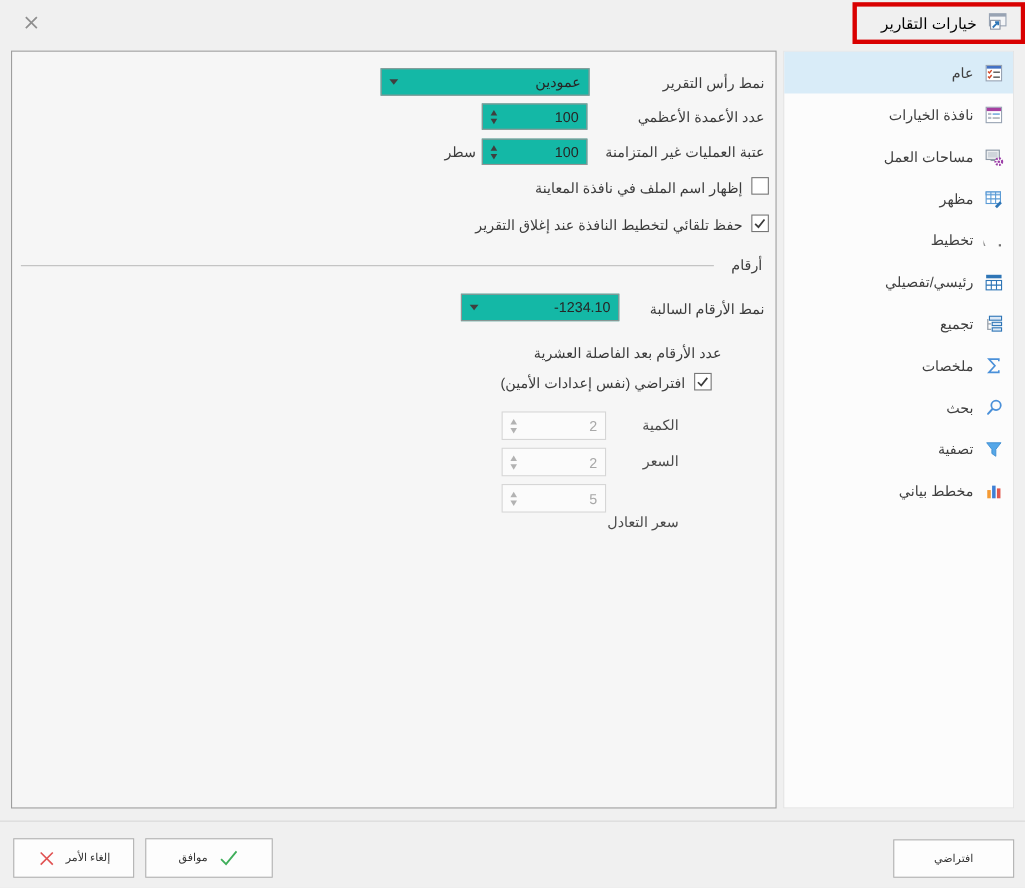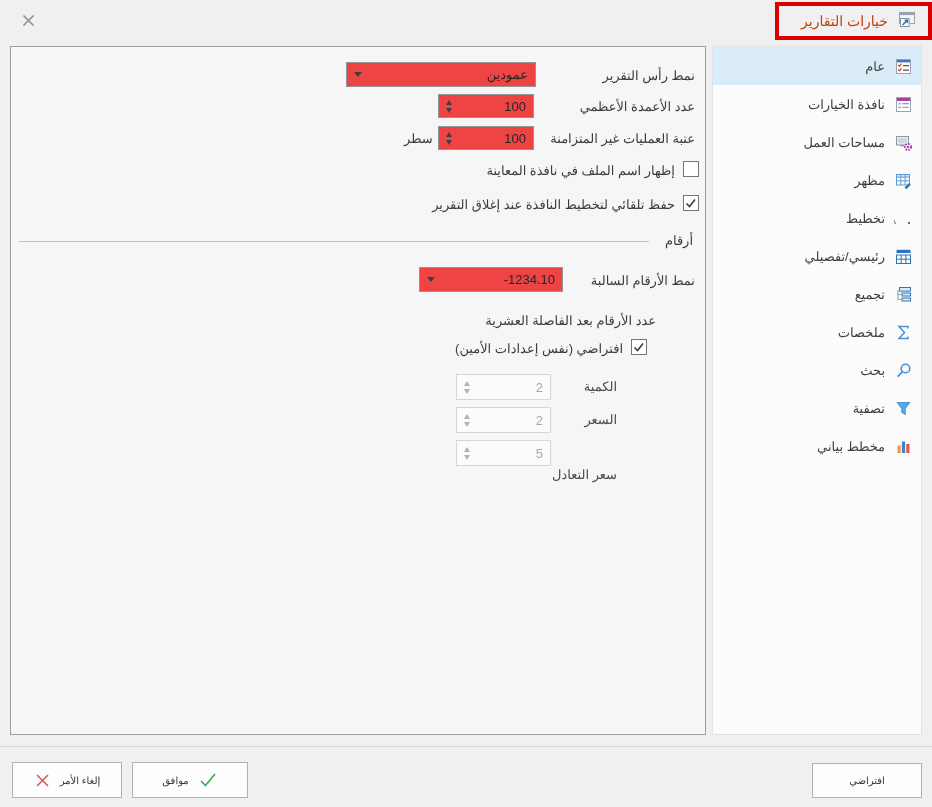--- a/index.html
+++ b/index.html
@@ -9,40 +9,40 @@
     overflow:hidden; direction:rtl;
   }
   
   .close-x { position:absolute; left:16px; top:8px; width:24px; height:24px;
     display:flex; align-items:center; justify-content:center; cursor:default; }
   .title-box {
     position:absolute; left:775px; top:2px; width:157px; height:38px;
     border:4px solid #d90000; display:flex; align-items:center;
     flex-direction:row; padding-right:10px; gap:8px;
   }
-  .title-text { font-size:14px; color:#c2410c; white-space:nowrap; }
+  .title-text { font-size:14px; color:#000000; white-space:nowrap; }
   
   .sidebar {
     position:absolute; left:712px; top:46px; width:210px; height:689px;
     background:#fcfcfc; border:1px solid #e3e3e3;
   }
   .side-item { height:38px; display:flex; align-items:center; gap:8px;
     padding:16px 8px; font-size:13px; color:#404040; cursor:default; }
   .side-item.selected { background:#d9ecf8; }
   .side-item .ico { width:20px; height:20px; flex:0 0 20px; display:flex;
     align-items:center; justify-content:center; }
   
   .panel {
     position:absolute; left:10px; top:46px; width:696px; height:689px;
     background:#f6f6f6; border:1px solid #9e9e9e;
   }
   .lbl { position:absolute; font-size:13px; color:#3c3c3c; white-space:nowrap; }
   .lbl.dim { color:#4a4a4a; }
   .combo, .spin {
-    position:absolute; background:#ef4444; border:1px solid #949494;
+    position:absolute; background:#14b8a6; border:1px solid #949494;
     display:flex; align-items:center; direction:ltr;
   }
   .combo { height:25px; }
   .spin { height:24px; }
   .combo .arrow-zone { width:22px; display:flex; align-items:center; justify-content:center; }
   .caret-down { width:0; height:0; border-left:4px solid transparent;
     border-right:4px solid transparent; border-top:5px solid #3f3f3f; }
   .combo .val { flex:1; text-align:right; padding:0 7px 0 2px; font-size:13px; color:#262626; }
   .val-ltr { direction:ltr; unicode-bidi:bidi-override; }
   .spin .btns { width:20px; display:flex; flex-direction:column; align-items:center;

